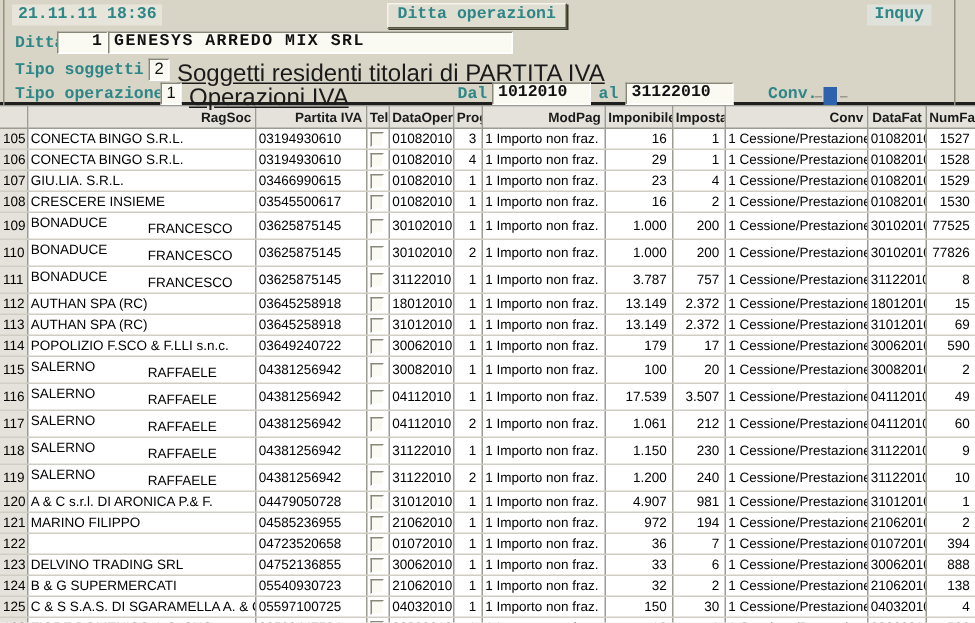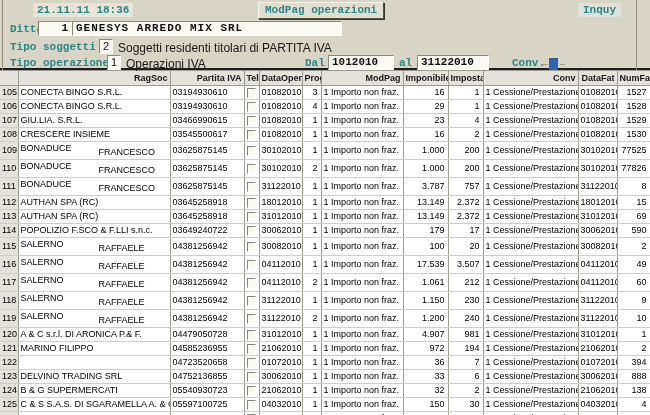--- a/index.html
+++ b/index.html
@@ -6,35 +6,35 @@
   html,body { width:650px; height:415px; overflow:hidden; }
   body { background:#d8d4c6; font-family:"Liberation Sans", sans-serif; position:relative; }
 
   
   .hdr { position:relative; width:650px; height:70px; background:#d8d4c6;
          border-bottom:2px solid #1f1f1f; }
   .hdr .vline-l { position:absolute; left:2px; top:0; width:1px; height:70px; background:#94927f; }
   .hdr .vline-r { position:absolute; left:636px; top:0; width:1px; height:70px; background:#94927f; }
 
   .datetime { position:absolute; left:8px; top:3px; background:#e7e4da; padding:1px 4px;
-              font-family:"Liberation Mono",monospace; font-weight:bold; font-size:11px; color:#2d8687;margin-left:25px; }
+              font-family:"Liberation Mono",monospace; font-weight:bold; font-size:11px; color:#2d8687; }
   .title-btn { position:absolute; left:258px; top:2px; background:#e0ddd1; padding:1px 6px 2px;
                font-family:"Liberation Mono",monospace; font-weight:bold; font-size:11px; color:#2d8687;
                border:1px solid; border-color:#f5f3ea #55543f #55543f #f5f3ea;
                box-shadow:1px 1px 0 #3a3a2e; cursor:pointer; }
   .inquy { position:absolute; left:578px; top:3px; background:#dfe2da; padding:1px 5px;
            font-family:"Liberation Mono",monospace; font-weight:bold; font-size:11px; color:#2d8687; cursor:pointer; }
 
   .lbl { position:absolute; font-family:"Liberation Mono",monospace; font-weight:bold;
          font-size:11px; color:#2d8687; white-space:nowrap; }
   .field { position:absolute; background:#fbfaf2; border:1px solid;
            border-color:#87887a #ffffff #ffffff #87887a; font-size:11px; color:#111;
            padding:0 3px; height:15px; line-height:13px; white-space:nowrap; overflow:hidden; }
   .field.mono-b { font-family:"Liberation Mono",monospace; font-weight:bold; font-size:11px; }
-  .desc { position:absolute; font-size:12px; color:#1a1a1a; white-space:nowrap; }
+  .desc { position:absolute; font-size:16px; color:#1a1a1a; white-space:nowrap;text-decoration:underline; }
 
   .conv-toggle { position:absolute; left:549px; top:58px; width:9px; height:12px;
                  background:#2f62ad; cursor:pointer; }
   .conv-tick { position:absolute; top:64px; width:5px; height:1px; background:#9a988a; }
 
   
   table { border-collapse:collapse; table-layout:fixed; width:650px; background:#fff; }
   th, td { font-size:9px; white-space:nowrap; overflow:hidden; padding:0 2px;
            border-right:1px solid #9c9c93; height:14px; line-height:13px; color:#000; }
   thead th { background:#e4e2da; text-align:right; font-weight:bold; color:#1a1a1a;
@@ -49,21 +49,21 @@
              border-color:#87887a #ffffff #ffffff #87887a; margin:0 auto; cursor:pointer; }
 </style>
 </head>
 <body>
 
 <div class="hdr">
   <div class="vline-l"></div>
   <div class="vline-r"></div>
 
   <div class="datetime">21.11.11 18:36</div>
-  <div class="title-btn">ModPag operazioni</div>
+  <div class="title-btn">Ditta operazioni</div>
   <div class="inquy">Inquy</div>
 
   <span class="lbl" style="left:10px; top:23px;">Ditta</span>
   <div class="field mono-b" style="left:38px; top:21px; width:34px; text-align:right;">1</div>
   <div class="field mono-b" style="left:72px; top:21px; width:270px; letter-spacing:1px;">GENESYS ARREDO MIX SRL</div>
 
   <span class="lbl" style="left:10px; top:41px;">Tipo soggetti</span>
   <div class="field" style="left:99px; top:39px; width:14px;">2</div>
   <span class="desc" style="left:118px; top:41px;">Soggetti residenti titolari di PARTITA IVA</span>
 

